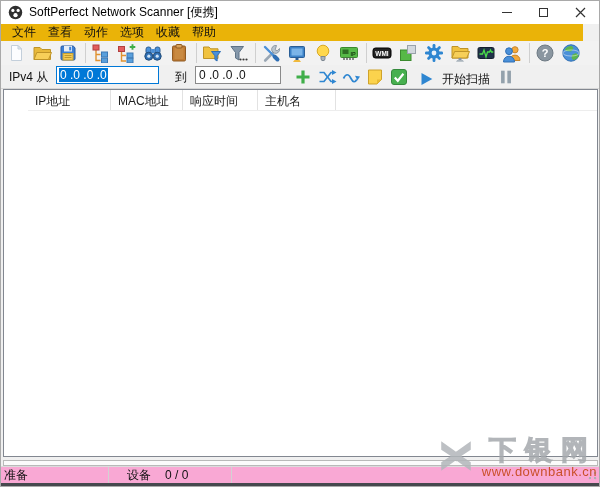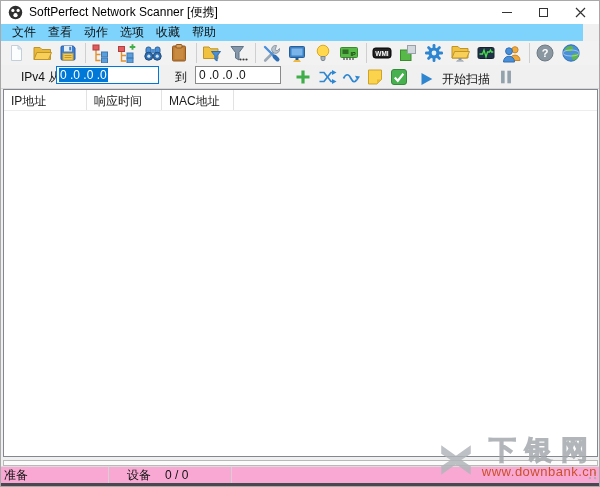--- a/index.html
+++ b/index.html
@@ -7,63 +7,63 @@
        background:#f0f0f0;font-family:"Liberation Sans","DejaVu Sans",sans-serif;font-size:12px;color:#111;
        overflow:hidden;}
   
   .titlebar{position:absolute;left:0;top:0;right:0;height:23px;background:#ffffff;display:flex;align-items:center;padding-left:7px;text-align:right;}
   .title{margin-left:6px;font-size:12px;color:#000;white-space:nowrap;}
   .win-controls{margin-left:auto;display:flex;height:100%;}
   .win-btn{width:37px;height:100%;display:flex;align-items:center;justify-content:center;}
   .glyph-min{width:10px;height:1px;background:#333;}
   .glyph-max{width:9px;height:9px;border:1px solid #333;box-sizing:border-box;background:transparent;}
   
-  .menubar{position:absolute;left:0;top:23px;right:16px;height:17px;display:flex;align-items:center;padding-left:8px;background:#7dd3fc;}
+  .menubar{position:absolute;left:0;top:23px;right:16px;height:17px;display:flex;align-items:center;padding-left:8px;background:#eab308;}
   .menu-item{padding:1px 3px;margin-right:6px;white-space:nowrap;cursor:default;}
   
   .toolbar{position:absolute;left:0;top:40px;right:0;height:24px;display:flex;align-items:center;padding-left:3px;background:#f2f2f2;}
   .tb-btn{width:24px;height:22px;display:flex;align-items:center;justify-content:center;margin-right:2px;}
   .tb-sep{width:1px;height:20px;background:#cfcfcf;margin:0 3px;}
   .ic{display:flex;align-items:center;justify-content:center;}
   
   .scanbar{position:absolute;left:0;top:64px;right:0;height:23px;background:#f0f0f0;border-bottom:1px solid #d6d6d6;}
   .scanbar .lbl{position:absolute;top:4px;white-space:nowrap;}
-  .lbl-from{left:20px;}
+  .lbl-from{left:8px;}
   .lbl-to{left:174px;}
   .input-from{position:absolute;left:55px;top:1px;width:103px;height:18px;box-sizing:border-box;background:#fff;
               border:1px solid #0078d7;padding:1px 2px;overflow:hidden;white-space:nowrap;}
   .input-from .sel{background:#0078d7;color:#fff;padding:0 1px;}
   .input-to{position:absolute;left:194px;top:1px;width:86px;height:18px;box-sizing:border-box;border:1px solid #8a8a8a;
             background:#fff;font-family:inherit;font-size:12px;padding:0 3px;color:#111;}
   .scan-tools{position:absolute;left:291px;top:0;display:flex;height:23px;align-items:center;}
   .scan-tools .tb-btn{width:22px;}
   .start-btn{position:absolute;left:410px;top:0;height:23px;display:flex;align-items:flex-end;gap:7px;padding:0 6px;cursor:default;}
   .pause-btn{position:absolute;left:492px;top:0;width:26px;height:23px;display:flex;align-items:center;justify-content:center;}
   
   .listview{position:absolute;left:2px;top:88px;width:595px;height:368px;box-sizing:border-box;background:#fff;border:1px solid #828790;}
-  .header-row{display:flex;height:20px;border-bottom:1px solid #ededed;background:#fff;}
+  .header-row{display:flex;height:20px;border-bottom:1px solid #ededed;background:#fff;margin-left:24px;}
   .col{box-sizing:border-box;border-right:1px solid #e2e2e2;padding:3px 0 0 7px;color:#1c1c1c;white-space:nowrap;overflow:hidden;}
   .col-fill{flex:1;border-right:none;}
   
   .progress{position:absolute;left:2px;top:459px;width:595px;height:6px;box-sizing:border-box;border:1px solid #b9b9b9;background:#fbfbfb;}
   
   .statusbar{position:absolute;left:0;right:0;bottom:3px;height:16px;display:flex;align-items:center;background:#f9a8d4;border-top:1px solid #dcdcdc;}
   .sb-panel{height:100%;box-sizing:border-box;display:flex;align-items:center;border-right:1px solid #d2d2d2;white-space:nowrap;}
   .sb-ready{width:108px;padding-left:3px;}
   .sb-threads{width:132px;padding-left:47px;}
   .sb-devices{width:123px;padding-left:18px;}
   .sb-devices .val{margin-left:14px;}
   .sb-spare{flex:1;border-right:none;justify-content:flex-end;padding-right:2px;}
   .grip{width:9px;height:9px;background:
         radial-gradient(circle at 80% 20%, #b0b0b0 1px, transparent 1.4px),
         radial-gradient(circle at 80% 80%, #b0b0b0 1px, transparent 1.4px),
         radial-gradient(circle at 20% 80%, #b0b0b0 1px, transparent 1.4px);}
   .bottom-band{position:absolute;left:0;right:0;bottom:0;height:3px;background:#46494e;}
   
-  .watermark{position:absolute;right:2px;bottom:7px;display:flex;align-items:flex-end;gap:5px;z-index:5;opacity:.85;pointer-events:none;}
+  .watermark{position:absolute;right:2px;bottom:7px;display:flex;align-items:flex-start;gap:5px;z-index:5;opacity:.85;pointer-events:none;}
   .wm-text{display:flex;flex-direction:column;align-items:flex-end;}
   .wm-brand{font-size:27px;font-weight:bold;letter-spacing:9px;color:#eef0f2;-webkit-text-stroke:1.2px #a5a9ad;line-height:1;white-space:nowrap;}
   .wm-url{font-size:13px;color:#c2410c;line-height:1.1;margin-top:1px;letter-spacing:.5px;}
 </style>
 </head>
 <body>
 
 <div class="win">
 
   <div class="titlebar">
@@ -376,22 +376,23 @@
             <rect x="4.5" y="3" width="4" height="14" fill="#93a1ac"></rect>
             <rect x="11.5" y="3" width="4" height="14" fill="#93a1ac"></rect>
           </svg>
         </span>
     </div>
   </div>
 
   <div class="listview">
     <div class="header-row" id="header-row">
         <div class="col" style="width: 83px;">IP地址</div>
+        <div class="col" style="width: 72px;">MAC地址</div>
         <div class="col" style="width: 75px;">响应时间</div>
-        <div class="col" style="width: 72px;">MAC地址</div>
+        <div class="col" style="width: 78px;">主机名</div>
         <div class="col col-fill"></div>
       </div>
   </div>
 
   <div class="progress"></div>
 
   <div class="statusbar" id="statusbar">
       <div class="sb-panel sb-ready">
         <span>准备</span>
       </div>

